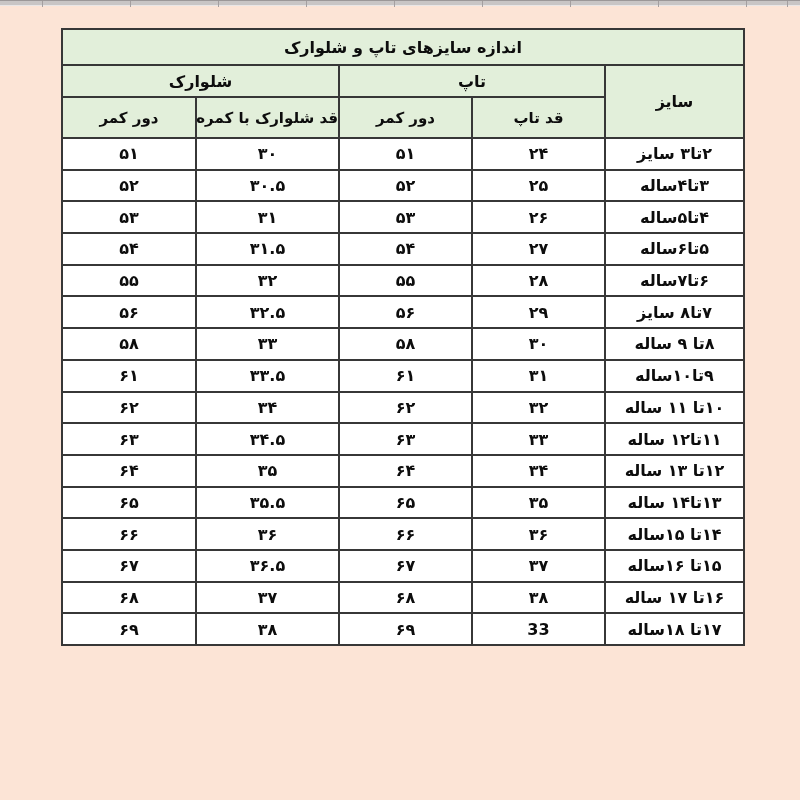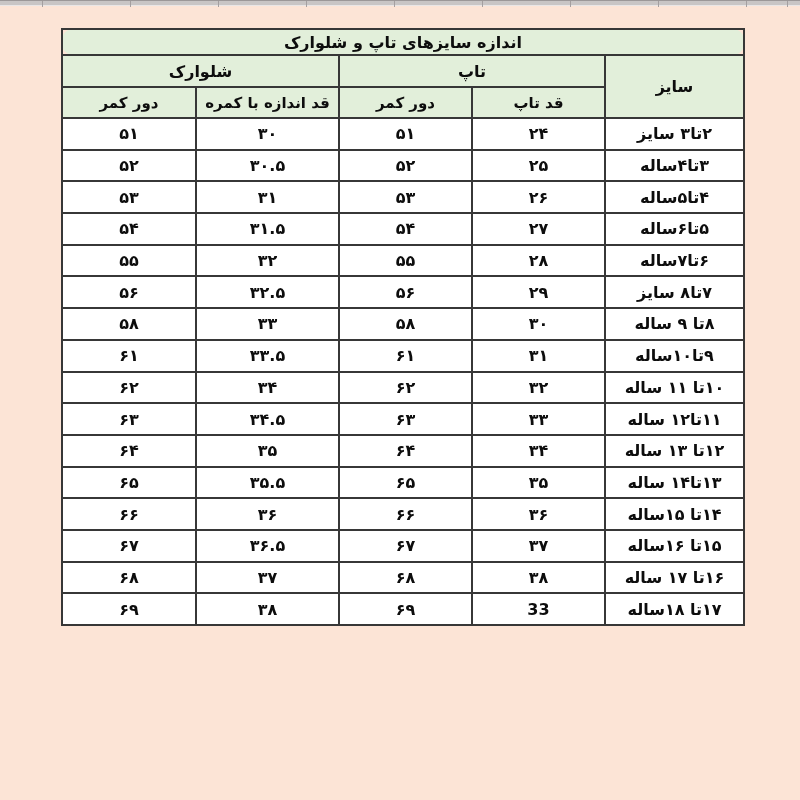--- a/index.html
+++ b/index.html
@@ -39,28 +39,27 @@
   }
   th, td {
     border: 2px solid #373737;
     text-align: center;
     vertical-align: middle;
     font-weight: bold;
     overflow: hidden;
     white-space: nowrap;
   }
   .title-cell {
-    height: 26px;
+    height: 36px;
     font-size: 16px;
     background: #E2EFDA;
-    border-radius: 11px;
   }
   thead th { background: #E2EFDA; }
   .row-group th { height: 32px; font-size: 16px; }
-  .row-sub th   { height: 31px; font-size: 15px; }
+  .row-sub th   { height: 41px; font-size: 15px; }
   tbody td {
     height: 31.7px;
     font-size: 16px;
     background: #FFFFFF;
   }
 </style>
 </head>
 <body>
 
 <div class="top-strip">
@@ -90,21 +89,21 @@
         <td class="title-cell" colspan="5">اندازه سایزهای تاپ و شلوارک</td>
       </tr>
       <tr class="row-group">
         <th rowspan="2">سایز</th>
         <th colspan="2">تاپ</th>
         <th colspan="2">شلوارک</th>
       </tr>
       <tr class="row-sub">
         <th>قد تاپ</th>
         <th>دور کمر</th>
-        <th>قد اندازه با کمره</th>
+        <th>قد شلوارک با کمره</th>
         <th>دور کمر</th>
       </tr>
     </thead>
     <tbody>
         <tr>
           <td>۲تا۳ سایز</td>
           <td>۲۴</td>
           <td>۵۱</td>
           <td>۳۰</td>
           <td>۵۱</td>

